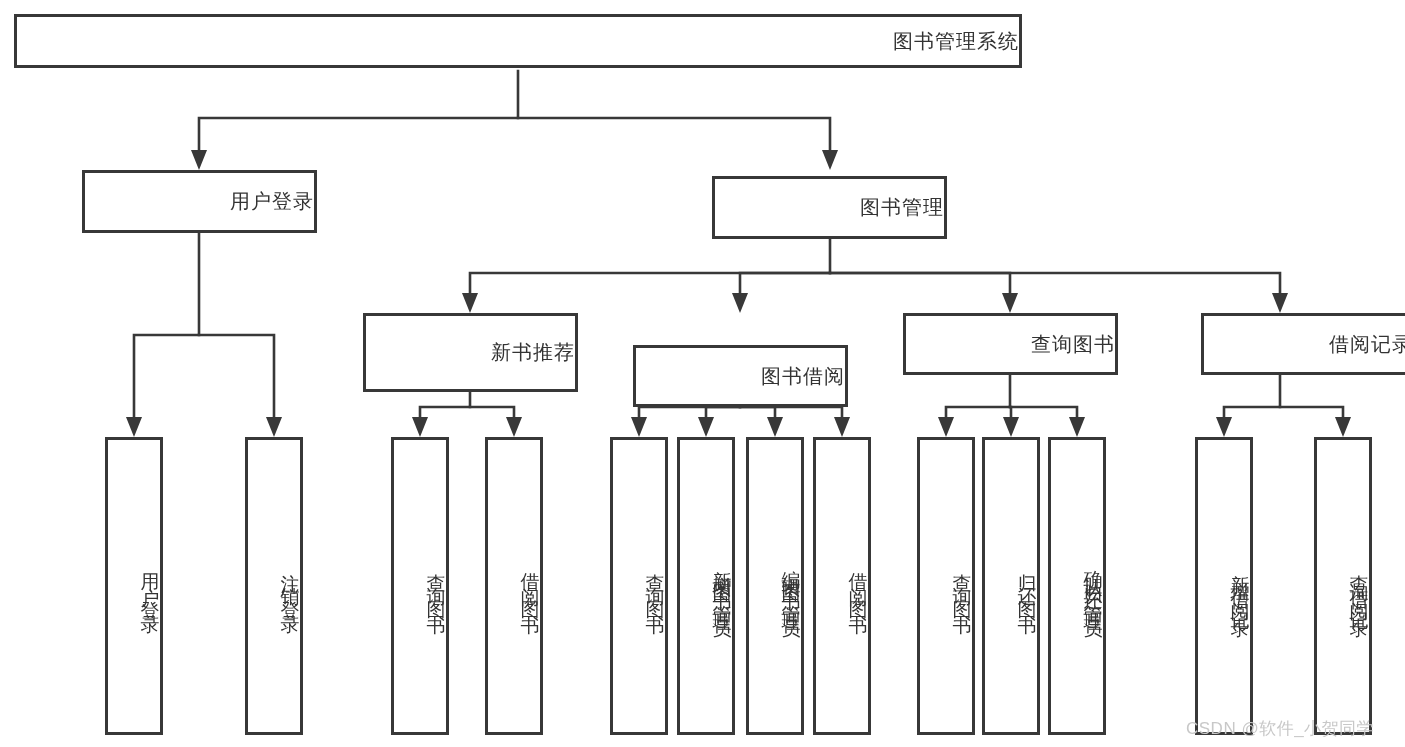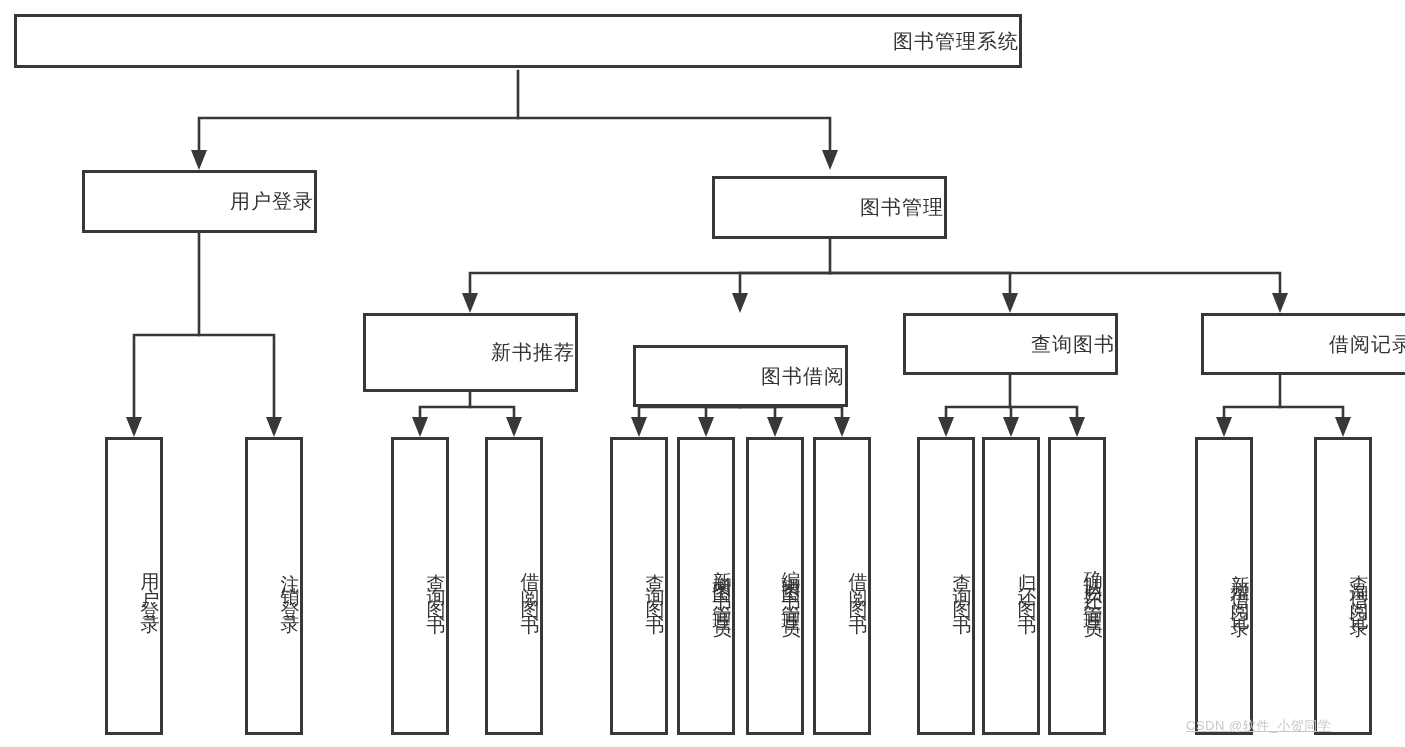--- a/index.html
+++ b/index.html
@@ -50,26 +50,25 @@
     line-height: 1;
     white-space: nowrap;
   }
   .vs-4 span { letter-spacing: 14px; }
   .vs-6 span { letter-spacing: 9px; }
   .vs-9 span { letter-spacing: 7px; }
   #watermark {
     position: absolute;
     left: 1186px;
     top: 717px;
-    font-size: 13px;
+    font-size: 17px;
     letter-spacing: 0.5px;
     color: #c8c8c8;
     white-space: nowrap;
     z-index: 5;
-    text-decoration: underline;
   }
 </style>
 </head>
 <body style="background: rgb(255, 255, 255);">
 
 <div id="canvas">
 
   <svg id="edges" viewBox="0 0 1405 747" xmlns="http://www.w3.org/2000/svg">
     <defs>
       <marker id="arrowhead" markerUnits="userSpaceOnUse" markerWidth="22" markerHeight="18" refX="0" refY="8" orient="auto" overflow="visible">

